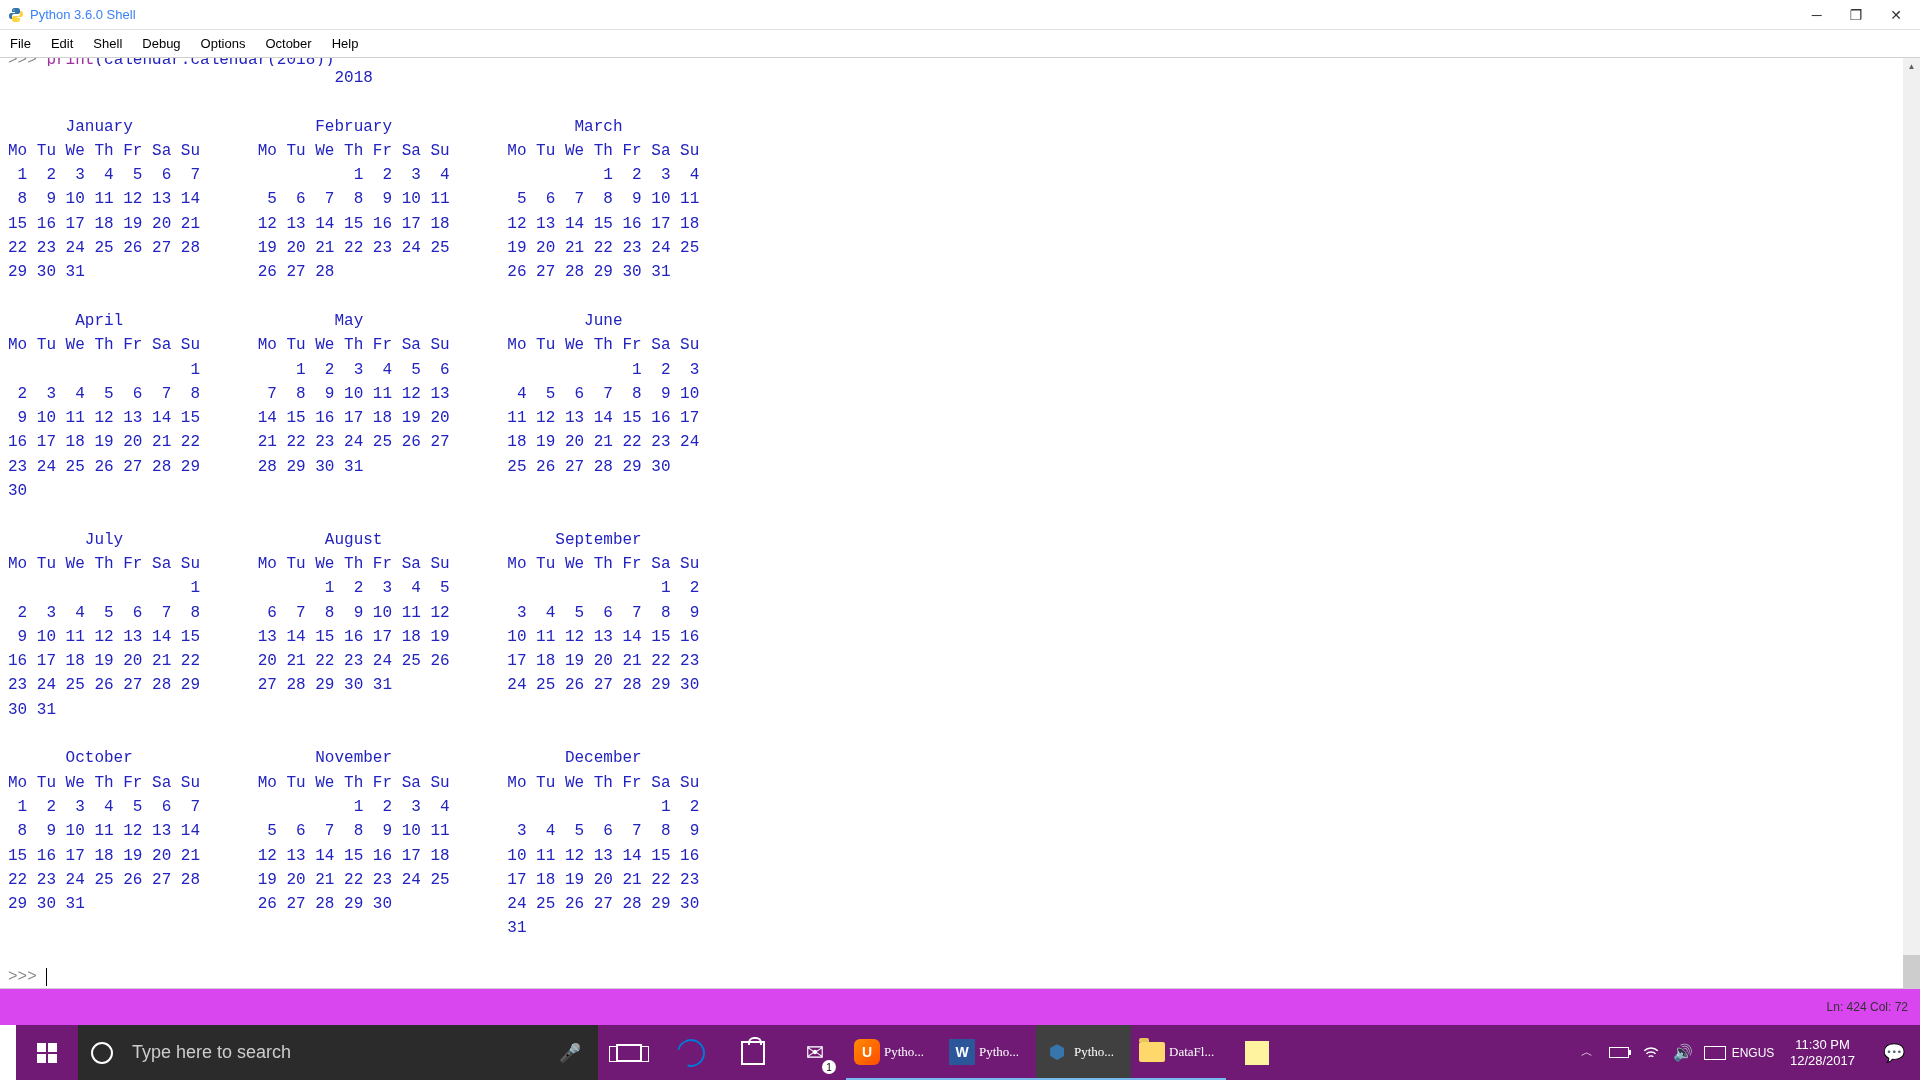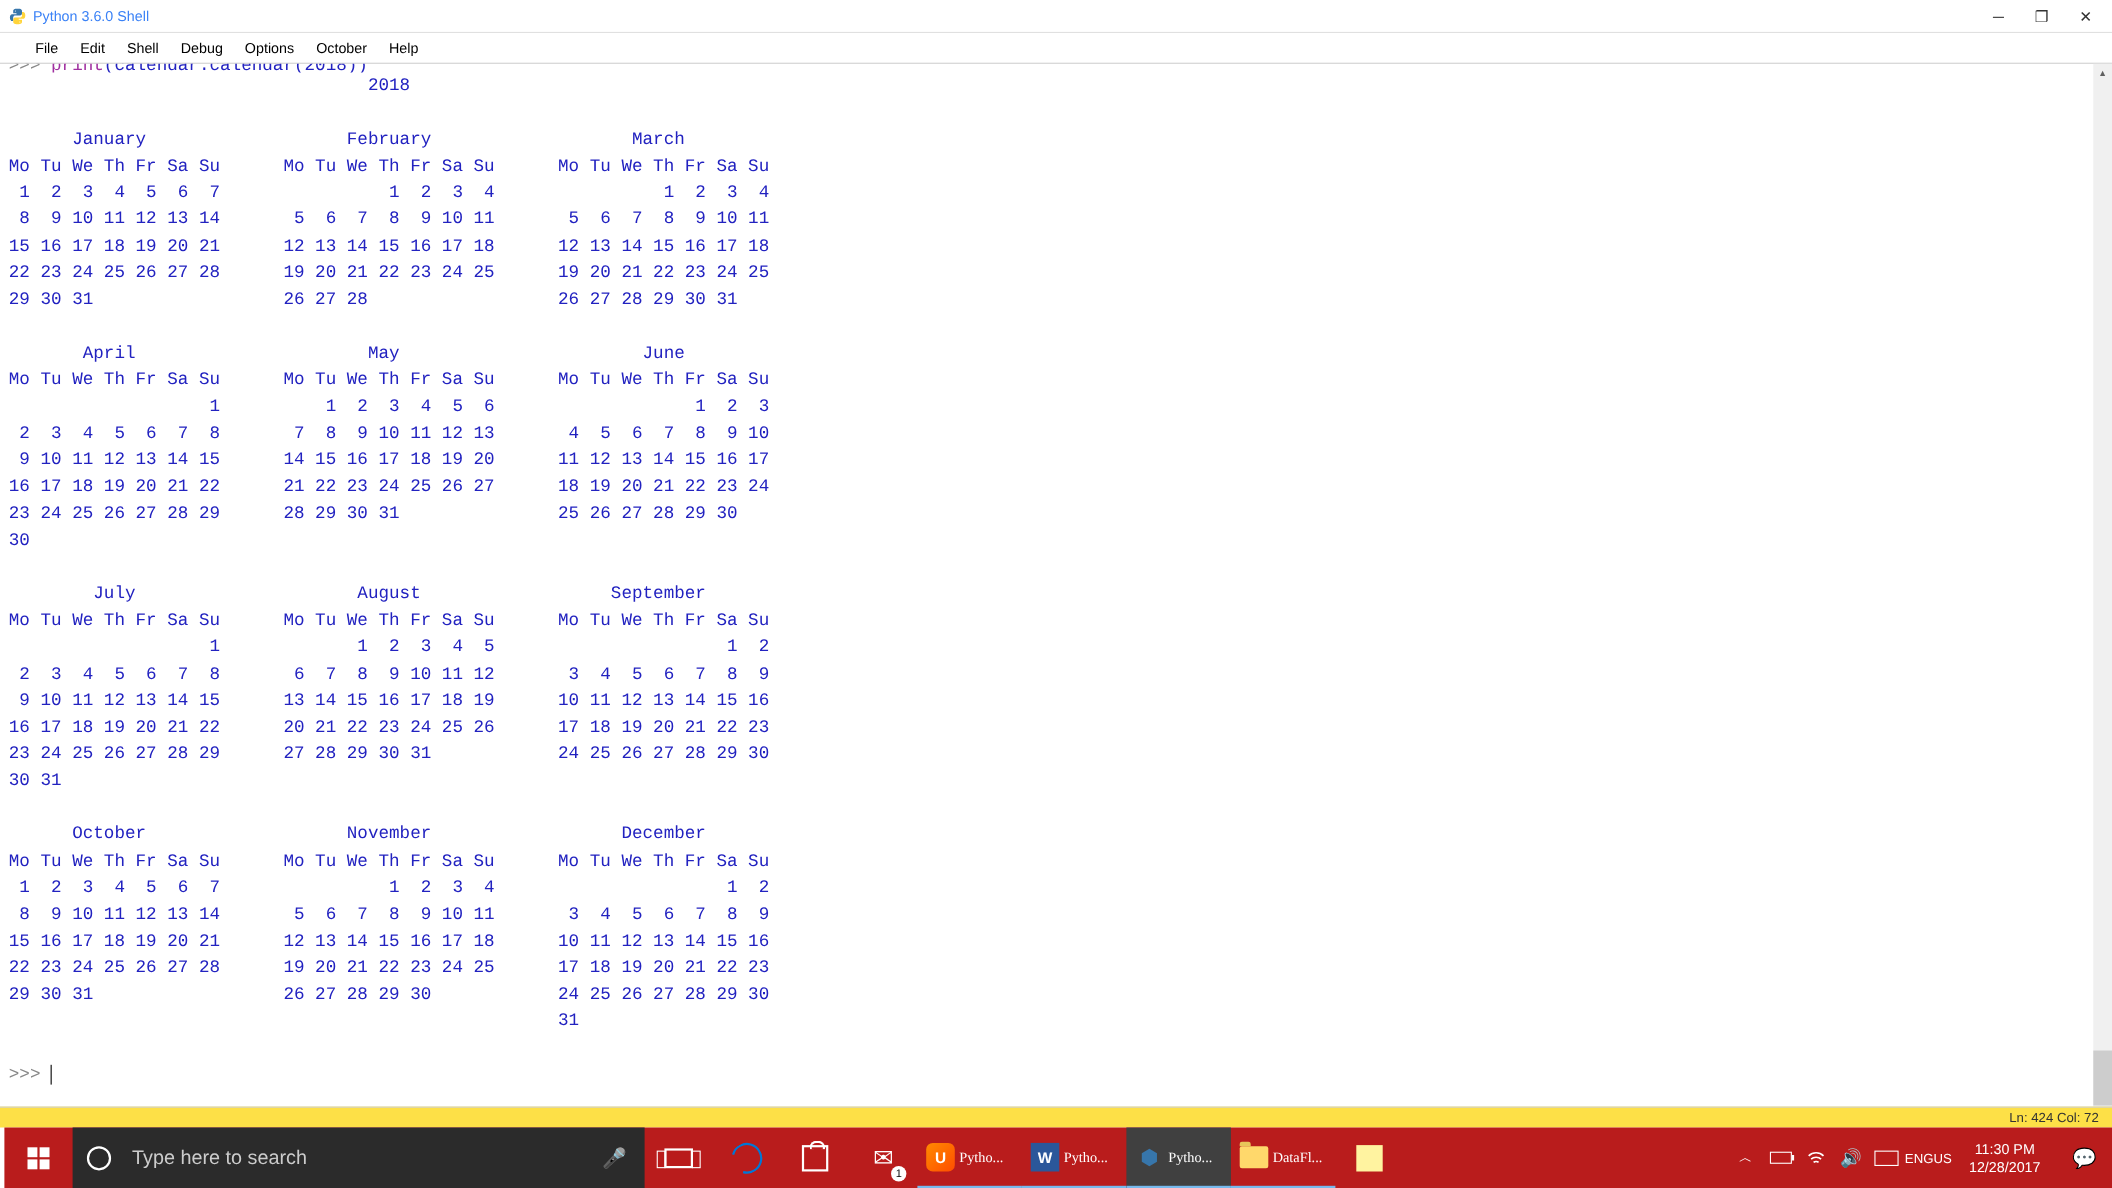--- a/index.html
+++ b/index.html
@@ -6,42 +6,42 @@
 body { font-family: "Segoe UI", Tahoma, sans-serif; font-size: 12px; background: #fff; width: 1920px; height: 1080px; overflow: hidden; position: relative; }
 
 
 .titlebar { height: 30px; background: #fff; display: flex; align-items: center; padding: 0 8px; border-bottom: 1px solid #e0e0e0; }
 .titlebar-icon { width: 16px; height: 16px; margin-right: 6px; }
 .titlebar-title { font-size: 13px; color: #3b82f6; flex: 1; }
 .winctrl { display: flex; align-items: center; gap: 28px; margin-right: 10px; }
 .winctrl span { font-size: 14px; color: #333; cursor: default; }
 
 
-.menubar { height: 28px; background: #fff; display: flex; align-items: center; padding: 0 22px; border-bottom: 1px solid #d0d0d0; }
+.menubar { height: 28px; background: #fff; display: flex; align-items: center; padding: 0 0; border-bottom: 1px solid #d0d0d0; }
 .menubar span { padding: 4px 10px; font-size: 13px; color: #000; }
 
 
 .content-wrap { position: relative; height: 985px; }
 .content { font-family: Consolas, "Courier New", monospace; font-size: 16px; line-height: 24.3px; padding: 2px 8px; white-space: pre; color: #2222c0; height: 100%; overflow: hidden; }
 .content .prompt { color: #888; }
 .content .kw { color: #a030a0; }
 .cursor { display: inline-block; width: 1px; height: 18px; background: #000; vertical-align: text-bottom; }
 
 
 .scrollbar-v { position: absolute; right: 0; top: 0; width: 17px; height: 100%; background: #f0f0f0; }
 .scrollbar-v .arrow { width: 17px; height: 17px; display: flex; align-items: center; justify-content: center; font-size: 8px; color: #606060; }
 .scrollbar-v .track { position: absolute; top: 17px; bottom: 17px; width: 100%; }
 .scrollbar-v .thumb { position: absolute; width: 100%; background: #cdcdcd; top: 880px; height: 50px; }
 .scrollbar-v .arrow.down { position: absolute; bottom: 0; }
 
 
-.statusbar { position: absolute; bottom: 55px; left: 0; right: 0; height: 19px; background: #fde047; border-top: 1px solid #d0d0d0; display: flex; justify-content: flex-end; align-items: center; padding-right: 12px; font-size: 12px; color: #333; }
-
-
-.taskbar { position: absolute; bottom: 0; left: 4px; right: 0; height: 55px; background: #b91c1c; display: flex; align-items: center; color: #fff; }
+.statusbar { position: absolute; bottom: 55px; left: 0; right: 0; height: 37px; background: #d946ef; border-top: 1px solid #d0d0d0; display: flex; justify-content: flex-end; align-items: center; padding-right: 12px; font-size: 12px; color: #333; }
+
+
+.taskbar { position: absolute; bottom: 0; left: 16px; right: 0; height: 55px; background: #701a75; display: flex; align-items: center; color: #fff; }
 .taskbar .start { width: 62px; height: 55px; display: flex; align-items: center; justify-content: center; }
 .win-logo { width: 20px; height: 20px; display: grid; grid-template-columns: 1fr 1fr; grid-template-rows: 1fr 1fr; gap: 2px; }
 .win-logo div { background: #fff; }
 .search-wrap { display: flex; align-items: center; background: #2b2b2b; height: 55px; width: 520px; }
 .cortana { width: 48px; display: flex; align-items: center; justify-content: center; }
 .cortana-ring { width: 22px; height: 22px; border: 2px solid #fff; border-radius: 50%; }
 .search-text { color: #ccc; font-size: 18px; margin-left: 6px; }
 .search-mic { margin-left: auto; margin-right: 16px; color: #999; font-size: 18px; }
 .tb-icon { width: 62px; height: 55px; display: flex; align-items: center; justify-content: center; font-size: 22px; color: #fff; position: relative; }
 .tb-label { font-size: 13px; color: #fff; margin-left: 4px; font-family: Liberation Serif, serif; }

